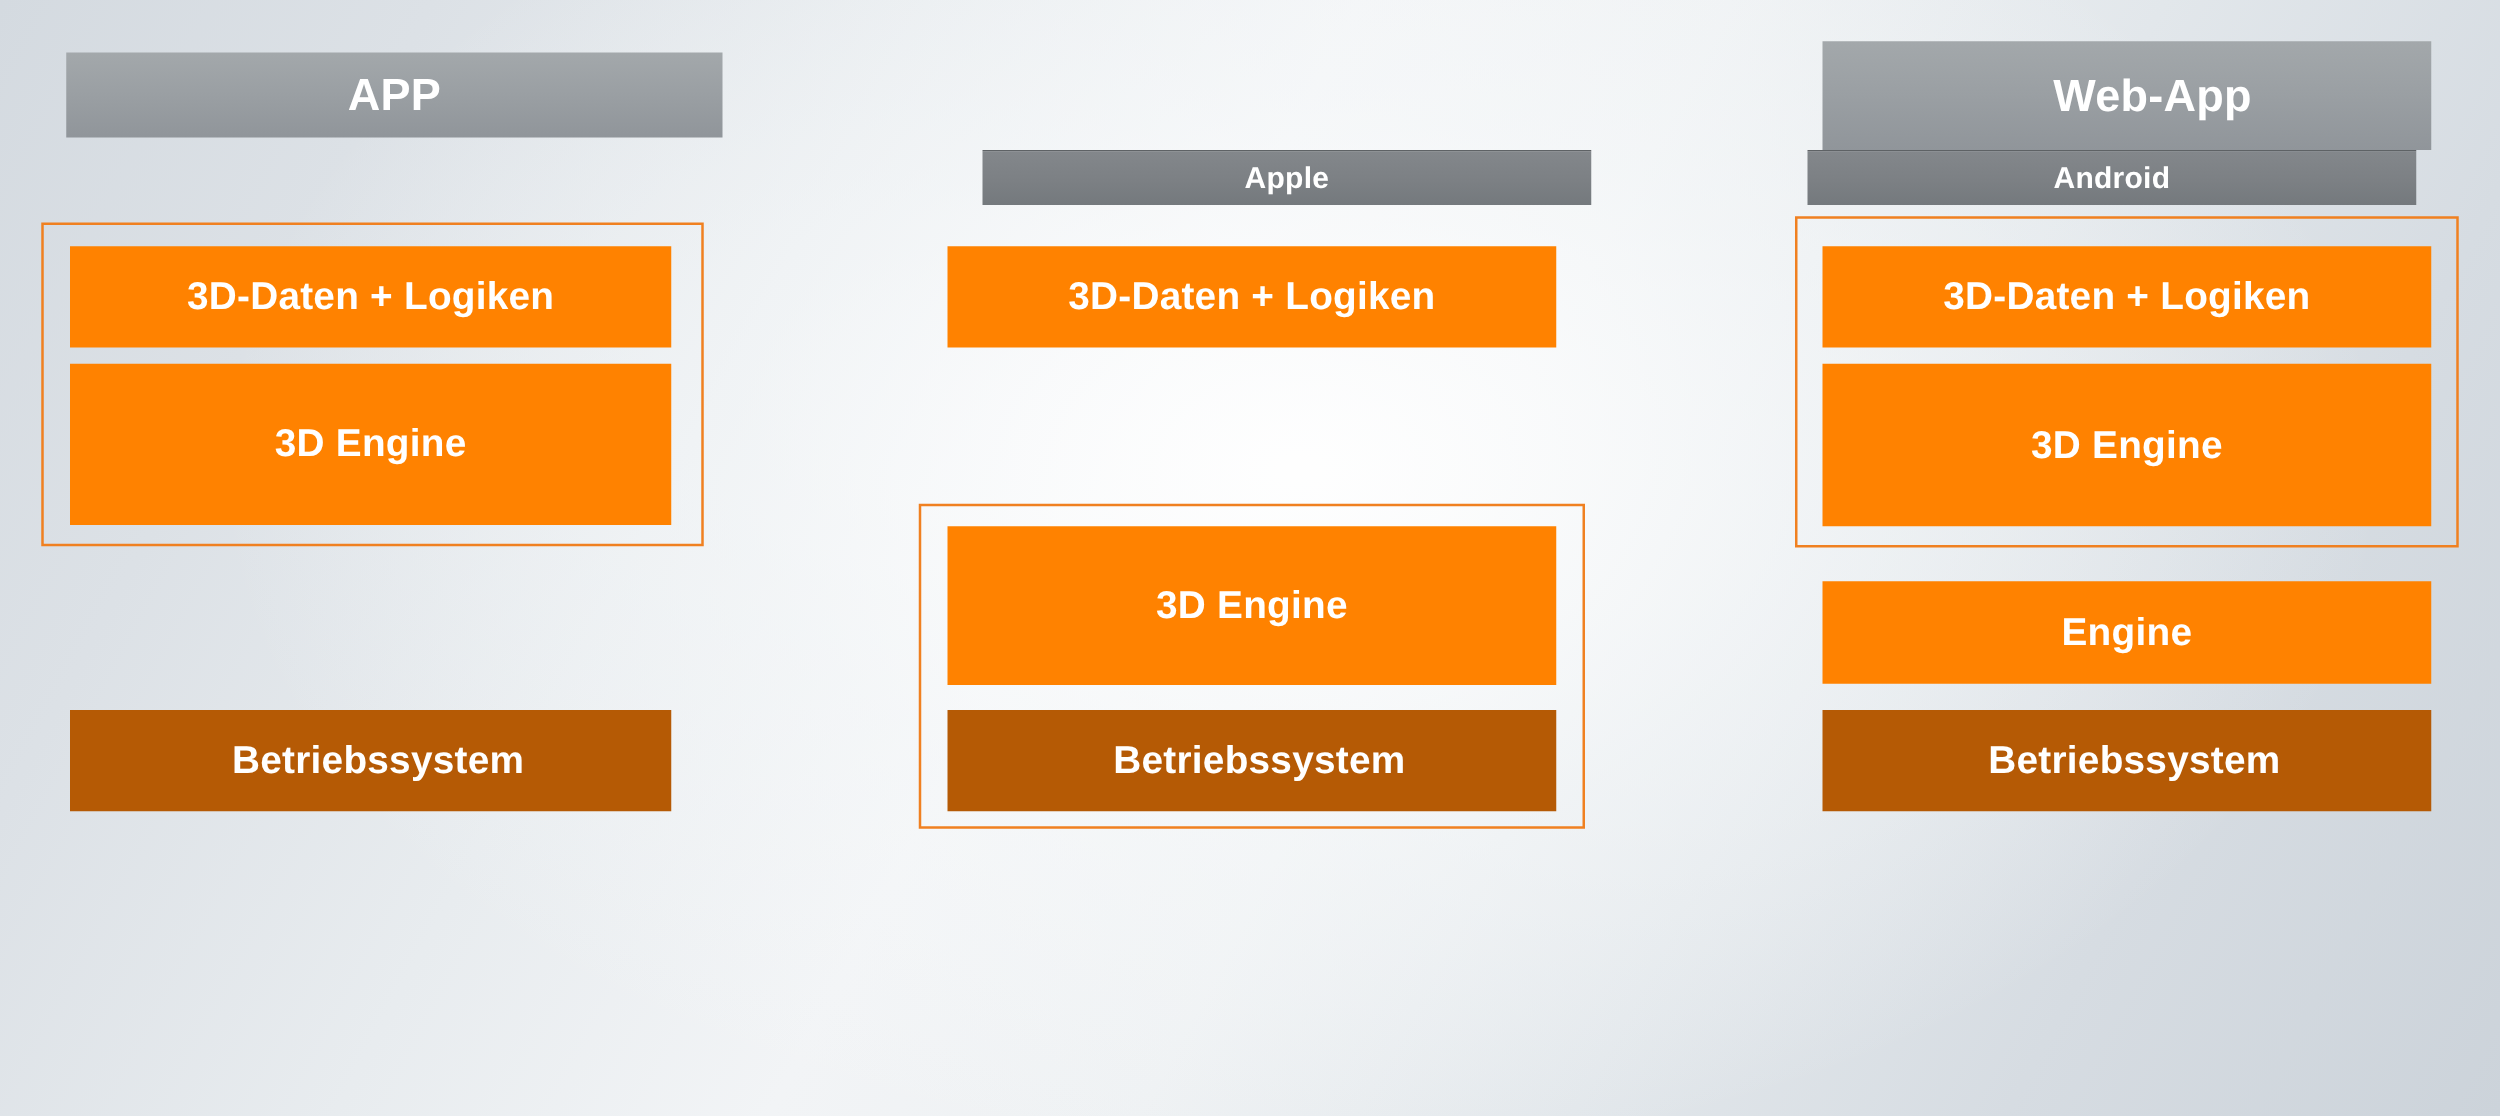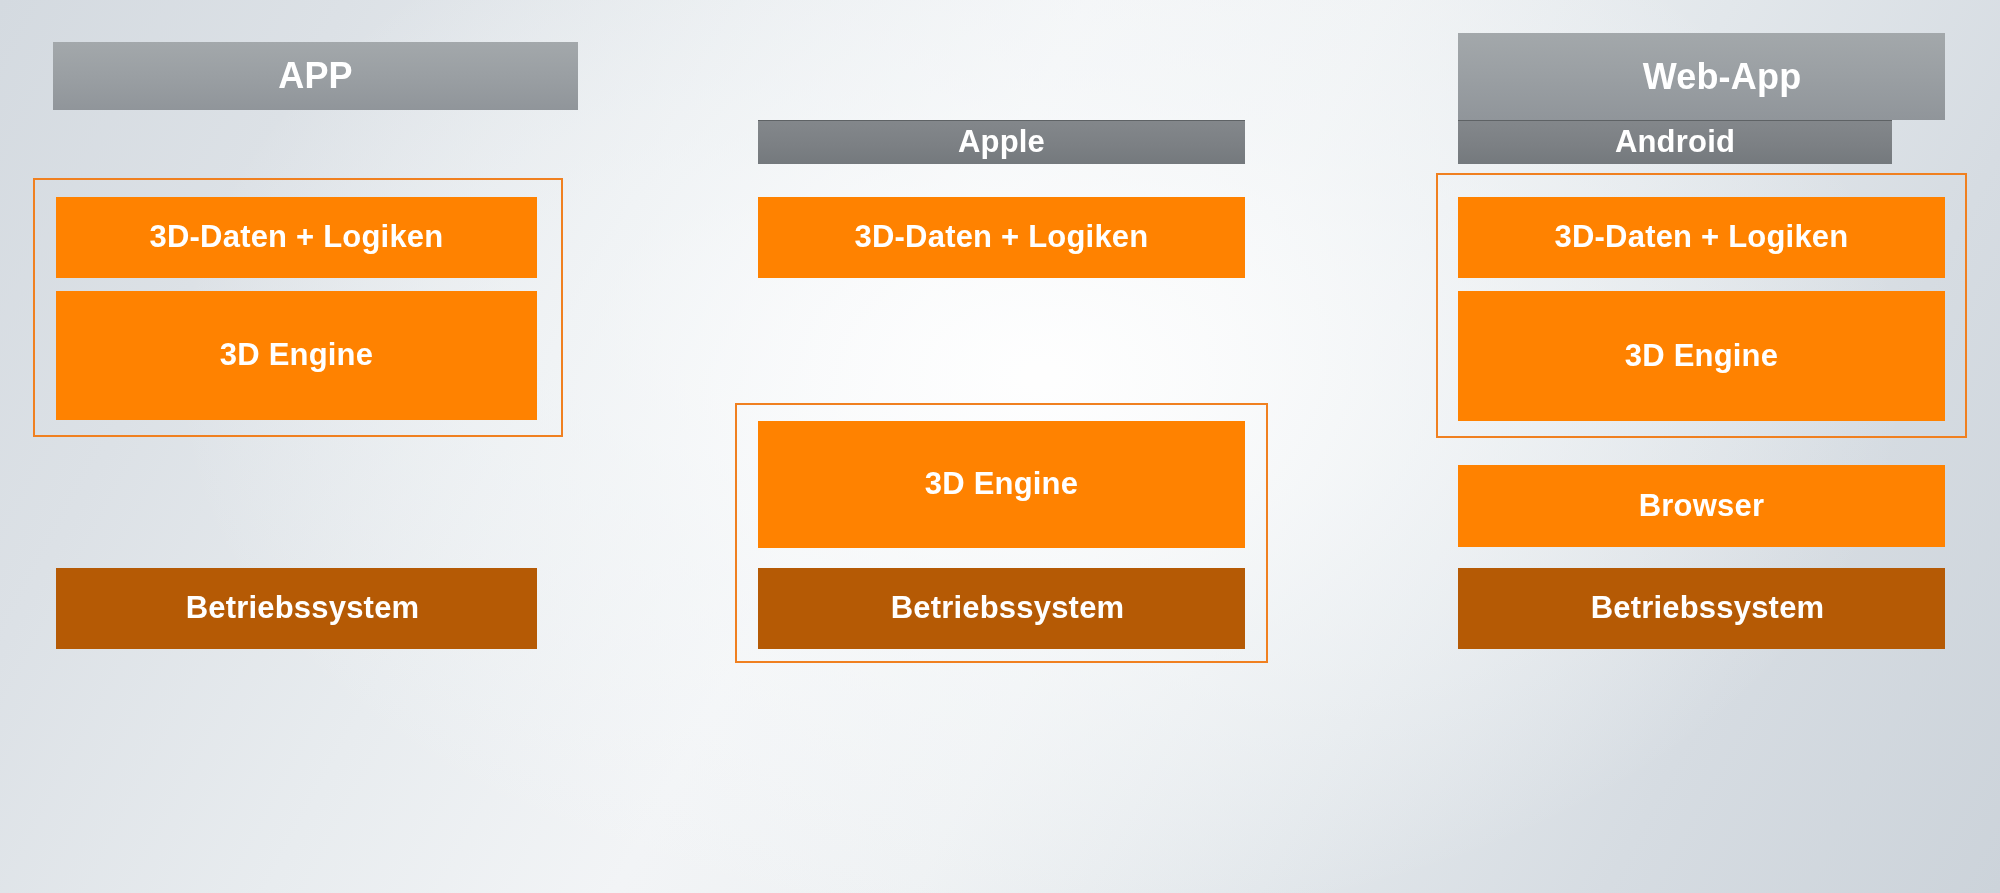--- a/index.html
+++ b/index.html
@@ -61,21 +61,21 @@
 
   .outline {
     position: absolute;
     box-sizing: border-box;
     border: 2px solid #f08020;
     background: transparent;
     pointer-events: none;
   }
 
   .fs-header { font-size: 36px; }
-  .fs-sub    { font-size: 31px; }
+  .fs-sub    { font-size: 24px; margin-left: 28px; }
   .fs-body   { font-size: 31px; }
 </style>
 </head>
 <body>
 
 <div id="stage">
 
   <div class="box gray-light fs-header" style="left:53px; top:42px; width:525px; height:68px;">APP</div>
 
   <div class="outline" style="left:33px; top:178px; width:530px; height:259px;"></div>
@@ -92,25 +92,25 @@
   <div class="box orange fs-body" style="left:758px; top:197px; width:487px; height:81px;">3D-Daten + Logiken</div>
 
   <div class="outline" style="left:735px; top:403px; width:533px; height:260px;"></div>
 
   <div class="box orange fs-body" style="left:758px; top:421px; width:487px; height:127px;">3D Engine</div>
 
   <div class="box brown fs-body" style="left:758px; top:568px; width:487px; height:81px;">Betriebssystem</div>
 
   <div class="box gray-light fs-header" style="left:1458px; top:33px; width:487px; height:87px;padding-left:41px;">Web-App</div>
 
-  <div class="box gray-dark fs-sub" style="left:1458px; top:120px; width:434px; height:44px;">Android</div>
+  <div class="box gray-dark fs-sub" style="left:1418px; top:120px; width:487px; height:44px;">Android</div>
 
   <div class="outline" style="left:1436px; top:173px; width:531px; height:265px;"></div>
 
   <div class="box orange fs-body" style="left:1458px; top:197px; width:487px; height:81px;">3D-Daten + Logiken</div>
 
   <div class="box orange fs-body" style="left:1458px; top:291px; width:487px; height:130px;">3D Engine</div>
 
-  <div class="box orange fs-body" style="left:1458px; top:465px; width:487px; height:82px;">Browser</div>
+  <div class="box orange fs-body" style="left:1458px; top:465px; width:487px; height:82px;">Engine</div>
 
   <div class="box brown fs-body" style="left:1458px; top:568px; width:487px; height:81px;">Betriebssystem</div>
 
 </div>
 
 </body></html>

